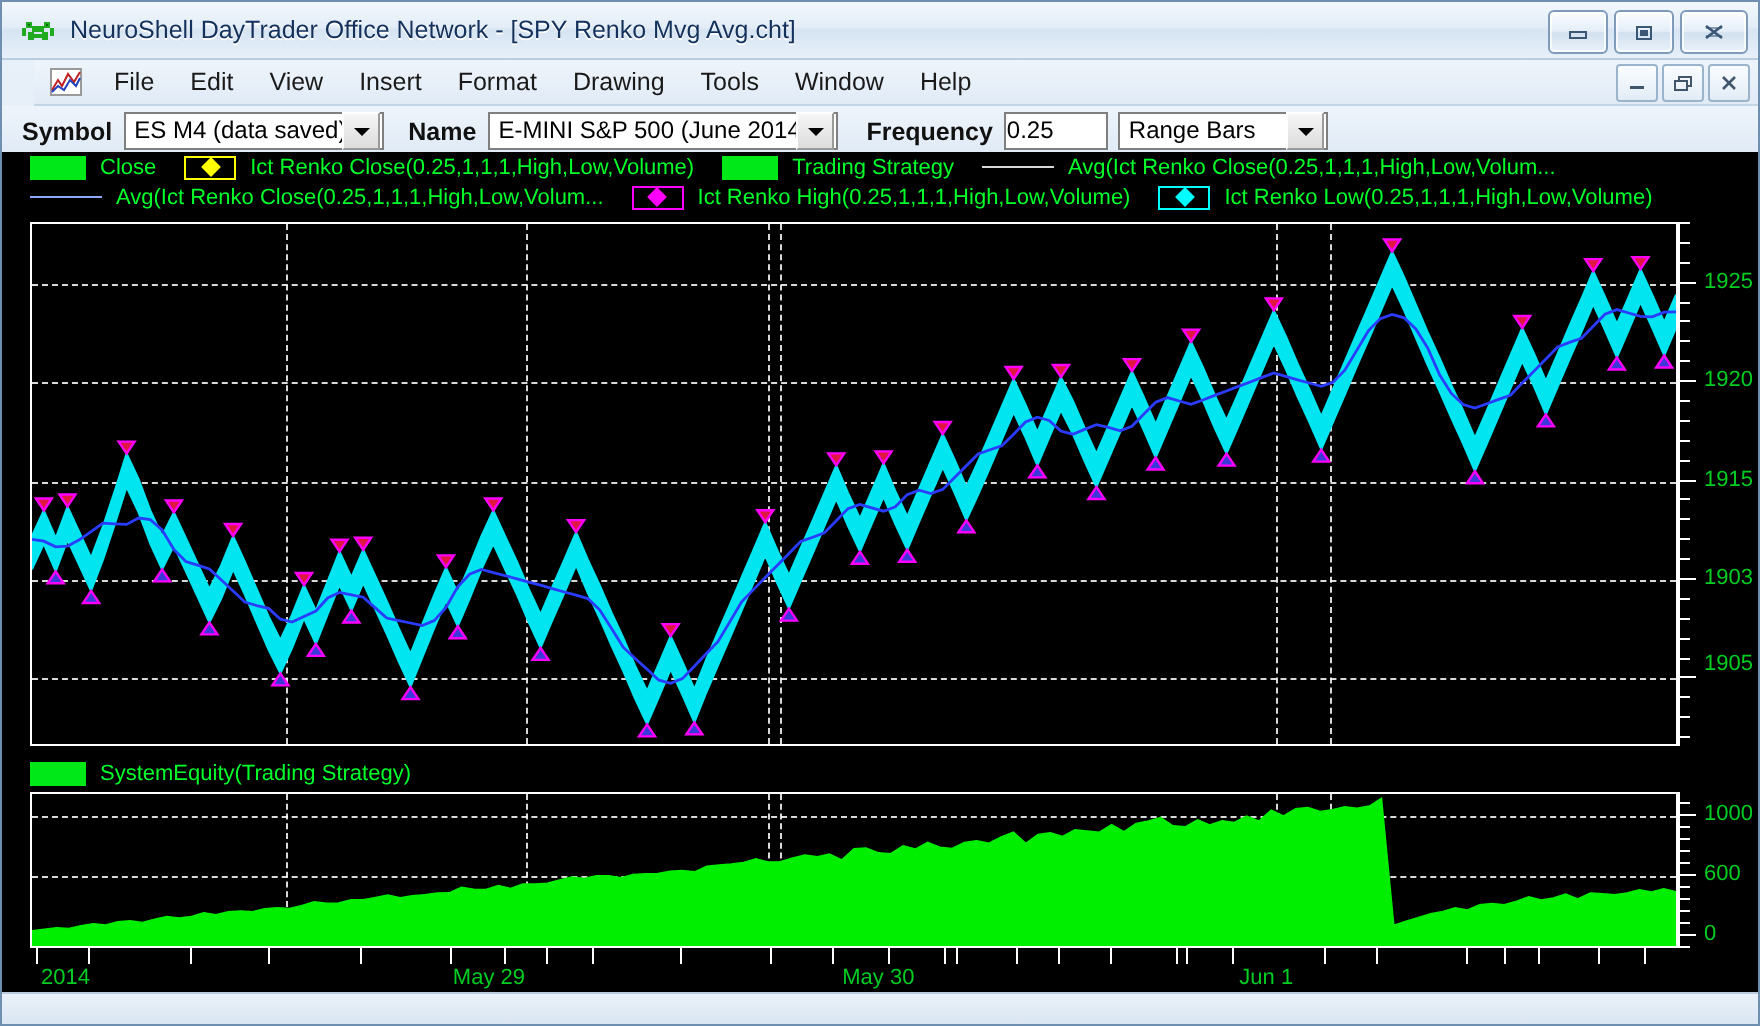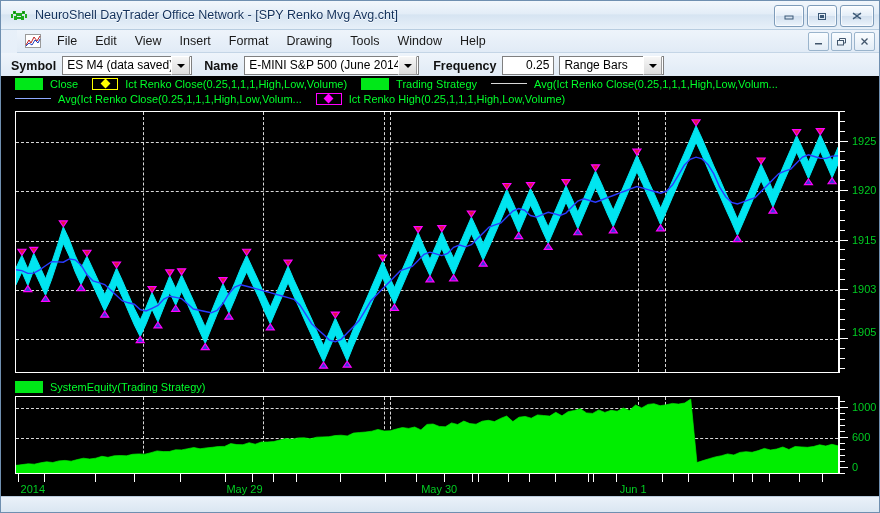--- a/index.html
+++ b/index.html
@@ -82,21 +82,21 @@
   }
   .tri-down{
     width:0;height:0;border-left:4px solid transparent;border-right:4px solid transparent;
     border-top:4px solid #000;
   }
   .combo.symbol{width:130px;}
   .combo.name{width:175px;}
   .combo.freqmode{width:105px;}
   .numbox{
     width:52px;height:19px;border:1px solid #7f7f7f;background:#fff;
-    font-size:12px;color:#000;text-align:right;line-height:17px;
+    font-size:12px;color:#000;line-height:17px;
     padding-right:4px;box-sizing:border-box;margin-right:5px;
   }
   
   .chartwrap{
     position:absolute;left:0;right:0;top:75px;bottom:0;background:#000;
   }
   .legendrow{
     height:15px;display:flex;align-items:center;gap:0;
     color:#00ff2a;font-size:11px;white-space:nowrap;background:#000;
     padding-left:14px;overflow:hidden;
@@ -294,20 +294,26 @@
     <div class="legendrow">
       <div class="leg">
         <span class="swatch-line"></span>
         <span class="txt">Avg(Ict Renko Close(0.25,1,1,1,High,Low,Volum...</span>
       </div>
       <div class="leg">
         <span class="swatch-diamond magenta">
             <i class="dmd magenta"></i>
           </span>
         <span class="txt">Ict Renko High(0.25,1,1,1,High,Low,Volume)</span>
+      </div>
+      <div class="leg">
+        <span class="swatch-diamond cyan">
+            <i class="dmd cyan"></i>
+          </span>
+        <span class="txt">Ict Renko Low(0.25,1,1,1,High,Low,Volume)</span>
       </div>
     </div>
 
     <div class="plot-main">
       <div id="main-grid">
           <div class="gridline-h" style="top: 227.396px;"></div>
           <div class="gridline-h" style="top: 177.962px;"></div>
           <div class="gridline-h" style="top: 128.528px;"></div>
           <div class="gridline-h" style="top: 79.0943px;"></div>
           <div class="gridline-h" style="top: 29.6604px;"></div>

